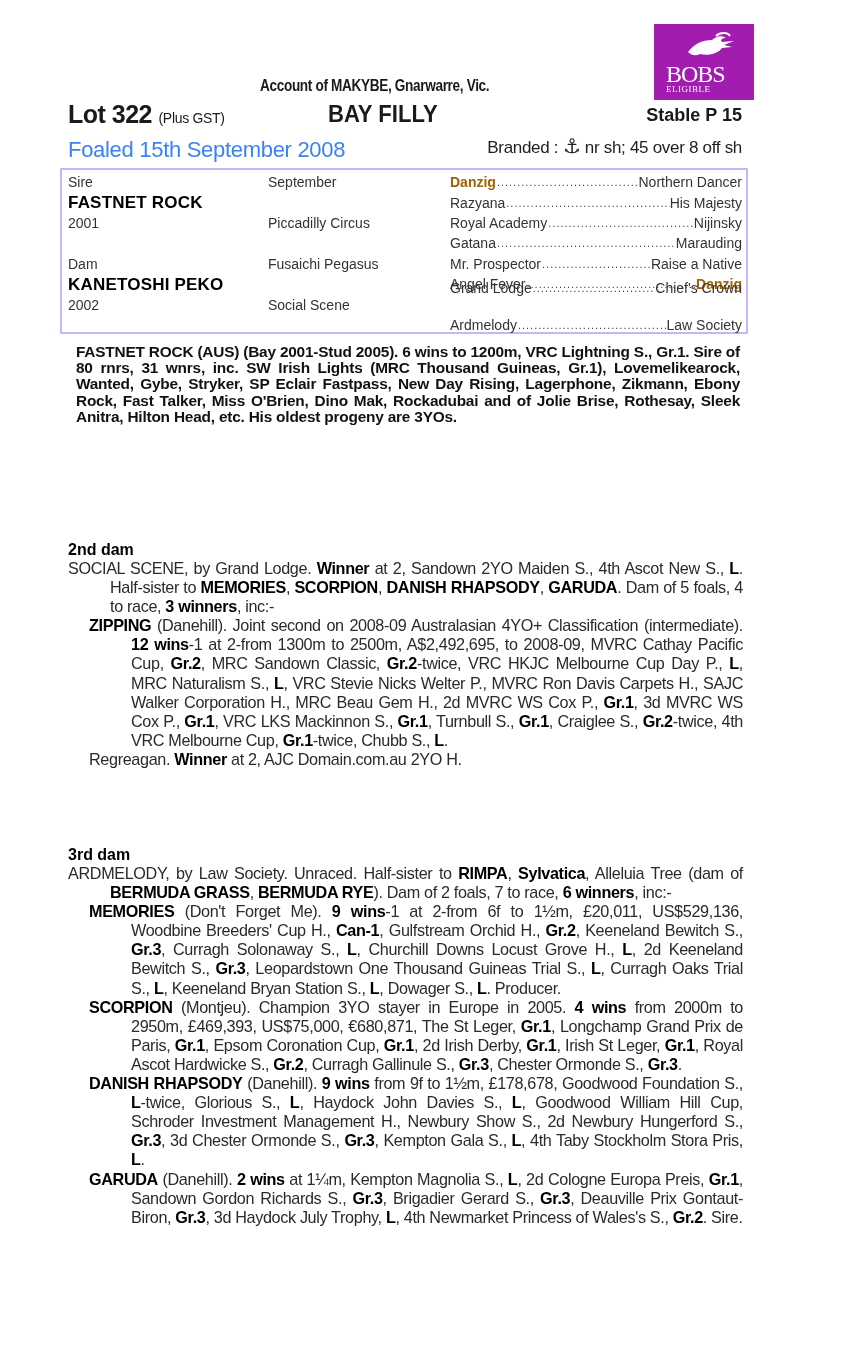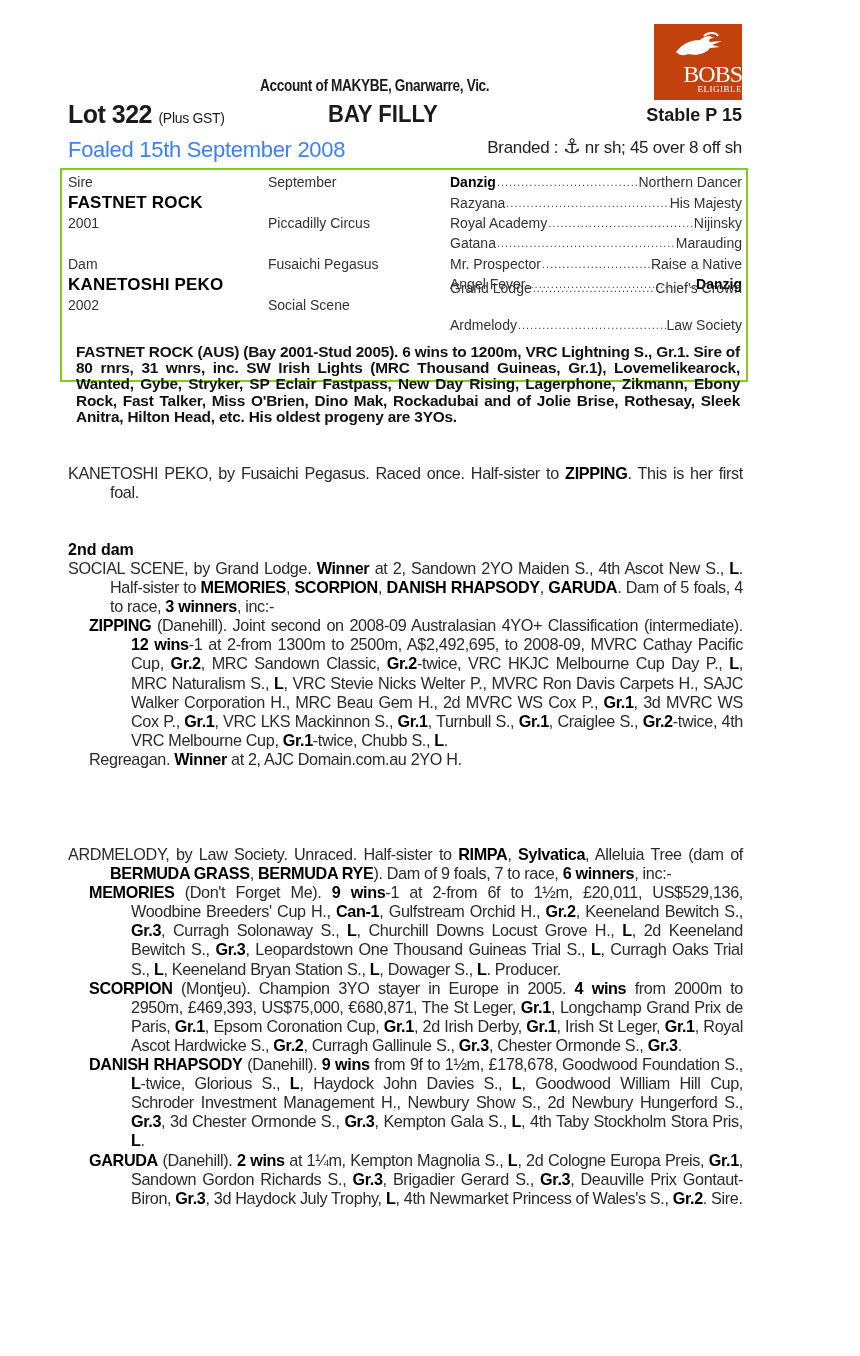--- a/index.html
+++ b/index.html
@@ -2,44 +2,44 @@
 <html><head>
 <meta charset="utf-8">
 <style>
   html, body { margin: 0; padding: 0; background: #ffffff; }
   body { width: 860px; height: 1356px; position: relative; overflow: hidden;
          font-family: "Liberation Sans", "DejaVu Sans", sans-serif; color: #1a1a1a; }
 
   .abs { position: absolute; }
 
   
-  .logo { left: 654px; top: 24px; width: 88px; height: 76px; background: #c2410c; color: #fff;
-          text-align: right; }
+  .logo { left: 654px; top: 24px; width: 88px; height: 76px; background: #a21caf; color: #fff;
+          text-align: left; padding-left: 12px; }
   .logo svg { display: block; margin: 8px auto 0; }
   .logo .bobs { font-family: "Liberation Serif", "DejaVu Serif", serif; font-size: 24px; line-height: 20px; letter-spacing: -1px; margin-top: 2px; }
   .logo .elig { font-family: "Liberation Serif", "DejaVu Serif", serif; font-size: 9px; line-height: 11px; letter-spacing: 0.5px; }
 
   .account { left: 260px; top: 77px; font-weight: bold; font-size: 16px; letter-spacing: -0.4px; transform: scaleX(0.85); transform-origin: left top; }
   .lot { left: 68px; top: 100px; font-weight: bold; font-size: 25px; letter-spacing: -0.5px; }
   .lot .gst { font-weight: normal; font-size: 14px; letter-spacing: -0.3px; }
   .sex { left: 328px; top: 100px; font-weight: bold; font-size: 24px; letter-spacing: 0px; transform: scaleX(0.92); transform-origin: left top; }
   .stable { right: 118px; top: 105px; font-weight: bold; font-size: 18px; }
   .foaled { left: 68px; top: 137px; font-size: 22px; color: #3b82f6; letter-spacing: -0.3px; }
   .branded { right: 118px; top: 134px; font-size: 17px; color: #222; letter-spacing: -0.3px; }
   .branded .anchor { font-size: 20px; font-weight: bold; }
 
   
-  .pedbox { left: 60px; top: 168px; width: 688px; height: 214px; border: 2px solid #84cc16; box-sizing: border-box; }
+  .pedbox { left: 60px; top: 168px; width: 688px; height: 166px; border: 2px solid #c4b5fd; box-sizing: border-box; }
   .ped { position: absolute; font-size: 14px; color: #333; line-height: 17px; white-space: nowrap; }
   .ped.big { font-weight: 900; font-size: 17px; color: #000; letter-spacing: 0.2px; }
   .gp { position: absolute; left: 388px; width: 292px; font-size: 14px; color: #333; line-height: 17px; display: flex; }
   .gp .l { white-space: nowrap; }
   .gp .dots { flex: 1; overflow: hidden; white-space: nowrap; font-size: 11px; letter-spacing: 1px; color: #444; padding: 0 1px; }
   .gp .r { white-space: nowrap; }
-  .gp b { color: #000000; font-weight: 900; }
+  .gp b { color: #a16207; font-weight: 900; }
 
   
   .sirepara { left: 76px; top: 344px; width: 664px; font-weight: bold; font-size: 15.4px; line-height: 16.2px;
               text-align: justify; color: #111; letter-spacing: -0.2px; }
 
   
   .sec { left: 68px; width: 675px; }
   .sec h3 { margin: 0; font-size: 16px; font-weight: 900; color: #000; line-height: 19px; }
   .p { font-size: 16.2px; line-height: 19.1px; color: #2a2a2a; text-align: justify; letter-spacing: -0.35px; }
   .p.lvl1 { padding-left: 42px; text-indent: -42px; }
@@ -124,29 +124,29 @@
   <div class="gp" style="top:147px">
       <span class="l">Ardmelody</span>
       <span class="dots">..................................................................</span>
       <span class="r">Law Society</span>
     </div>
 </div>
 
 <div class="abs sirepara">FASTNET ROCK (AUS) (Bay 2001-Stud 2005). 6 wins to 1200m, VRC Lightning S., Gr.1. Sire of 80 rnrs, 31 wnrs, inc. SW Irish Lights (MRC Thousand Guineas, Gr.1), Lovemelikearock, Wanted, Gybe, Stryker, SP Eclair Fastpass, New Day Rising, Lagerphone, Zikmann, Ebony Rock, Fast Talker, Miss O'Brien, Dino Mak, Rockadubai and of Jolie Brise, Rothesay, Sleek Anitra, Hilton Head, etc. His oldest progeny are 3YOs.</div>
 
 <div class="abs sec" style="top:464px">
-  <div class="p lvl1"><span>KANETOSHI PEKO, by Fusaichi Pegasus. Raced once. Half-sister to </span><b>ZIPPING</b><span>. This is her first foal.</span></div>
 </div>
 
 <div class="abs sec" style="top:540px">
   <h3>2nd dam</h3>
   <div class="p lvl1"><span>SOCIAL SCENE, by Grand Lodge. </span><b>Winner</b><span> at 2, Sandown 2YO Maiden S., 4th Ascot New S., </span><b>L</b><span>. Half-sister to </span><b>MEMORIES</b><span>, </span><b>SCORPION</b><span>, </span><b>DANISH RHAPSODY</b><span>, </span><b>GARUDA</b><span>. Dam of 5 foals, 4 to race, </span><b>3 winners</b><span>, inc:-</span></div>
   <div class="p lvl2"><b>ZIPPING</b><span> (Danehill). Joint second on 2008-09 Australasian 4YO+ Classification (intermediate). </span><b>12 wins</b><span>-1 at 2-from 1300m to 2500m, A$2,492,695, to 2008-09, MVRC Cathay Pacific Cup, </span><b>Gr.2</b><span>, MRC Sandown Classic, </span><b>Gr.2</b><span>-twice, VRC HKJC Melbourne Cup Day P., </span><b>L</b><span>, MRC Naturalism S., </span><b>L</b><span>, VRC Stevie Nicks Welter P., MVRC Ron Davis Carpets H., SAJC Walker Corporation H., MRC Beau Gem H., 2d MVRC WS Cox P., </span><b>Gr.1</b><span>, 3d MVRC WS Cox P., </span><b>Gr.1</b><span>, VRC LKS Mackinnon S., </span><b>Gr.1</b><span>, Turnbull S., </span><b>Gr.1</b><span>, Craiglee S., </span><b>Gr.2</b><span>-twice, 4th VRC Melbourne Cup, </span><b>Gr.1</b><span>-twice, Chubb S., </span><b>L</b><span>.</span></div>
   <div class="p lvl2b"><span>Regreagan. </span><b>Winner</b><span> at 2, AJC Domain.com.au 2YO H.</span></div>
 </div>
 
 <div class="abs sec" style="top:845px">
-  <div class="p lvl1"><span>ARDMELODY, by Law Society. Unraced. Half-sister to </span><b>RIMPA</b><span>, </span><b>Sylvatica</b><span>, Alleluia Tree (dam of </span><b>BERMUDA GRASS</b><span>, </span><b>BERMUDA RYE</b><span>). Dam of 9 foals, 7 to race, </span><b>6 winners</b><span>, inc:-</span></div>
+  <h3>3rd dam</h3>
+  <div class="p lvl1"><span>ARDMELODY, by Law Society. Unraced. Half-sister to </span><b>RIMPA</b><span>, </span><b>Sylvatica</b><span>, Alleluia Tree (dam of </span><b>BERMUDA GRASS</b><span>, </span><b>BERMUDA RYE</b><span>). Dam of 2 foals, 7 to race, </span><b>6 winners</b><span>, inc:-</span></div>
   <div class="p lvl2"><b>MEMORIES</b><span> (Don't Forget Me). </span><b>9 wins</b><span>-1 at 2-from 6f to 1½m, £20,011, US$529,136, Woodbine Breeders' Cup H., </span><b>Can-1</b><span>, Gulfstream Orchid H., </span><b>Gr.2</b><span>, Keeneland Bewitch S., </span><b>Gr.3</b><span>, Curragh Solonaway S., </span><b>L</b><span>, Churchill Downs Locust Grove H., </span><b>L</b><span>, 2d Keeneland Bewitch S., </span><b>Gr.3</b><span>, Leopardstown One Thousand Guineas Trial S., </span><b>L</b><span>, Curragh Oaks Trial S., </span><b>L</b><span>, Keeneland Bryan Station S., </span><b>L</b><span>, Dowager S., </span><b>L</b><span>. Producer.</span></div>
   <div class="p lvl2"><b>SCORPION</b><span> (Montjeu). Champion 3YO stayer in Europe in 2005. </span><b>4 wins</b><span> from 2000m to 2950m, £469,393, US$75,000, €680,871, The St Leger, </span><b>Gr.1</b><span>, Longchamp Grand Prix de Paris, </span><b>Gr.1</b><span>, Epsom Coronation Cup, </span><b>Gr.1</b><span>, 2d Irish Derby, </span><b>Gr.1</b><span>, Irish St Leger, </span><b>Gr.1</b><span>, Royal Ascot Hardwicke S., </span><b>Gr.2</b><span>, Curragh Gallinule S., </span><b>Gr.3</b><span>, Chester Ormonde S., </span><b>Gr.3</b><span>.</span></div>
   <div class="p lvl2"><b>DANISH RHAPSODY</b><span> (Danehill). </span><b>9 wins</b><span> from 9f to 1½m, £178,678, Goodwood Foundation S., </span><b>L</b><span>-twice, Glorious S., </span><b>L</b><span>, Haydock John Davies S., </span><b>L</b><span>, Goodwood William Hill Cup, Schroder Investment Management H., Newbury Show S., 2d Newbury Hungerford S., </span><b>Gr.3</b><span>, 3d Chester Ormonde S., </span><b>Gr.3</b><span>, Kempton Gala S., </span><b>L</b><span>, 4th Taby Stockholm Stora Pris, </span><b>L</b><span>.</span></div>
   <div class="p lvl2"><b>GARUDA</b><span> (Danehill). </span><b>2 wins</b><span> at 1¼m, Kempton Magnolia S., </span><b>L</b><span>, 2d Cologne Europa Preis, </span><b>Gr.1</b><span>, Sandown Gordon Richards S., </span><b>Gr.3</b><span>, Brigadier Gerard S., </span><b>Gr.3</b><span>, Deauville Prix Gontaut-Biron, </span><b>Gr.3</b><span>, 3d Haydock July Trophy, </span><b>L</b><span>, 4th Newmarket Princess of Wales's S., </span><b>Gr.2</b><span>. Sire.</span></div>
 </div>
 
 </body></html>

